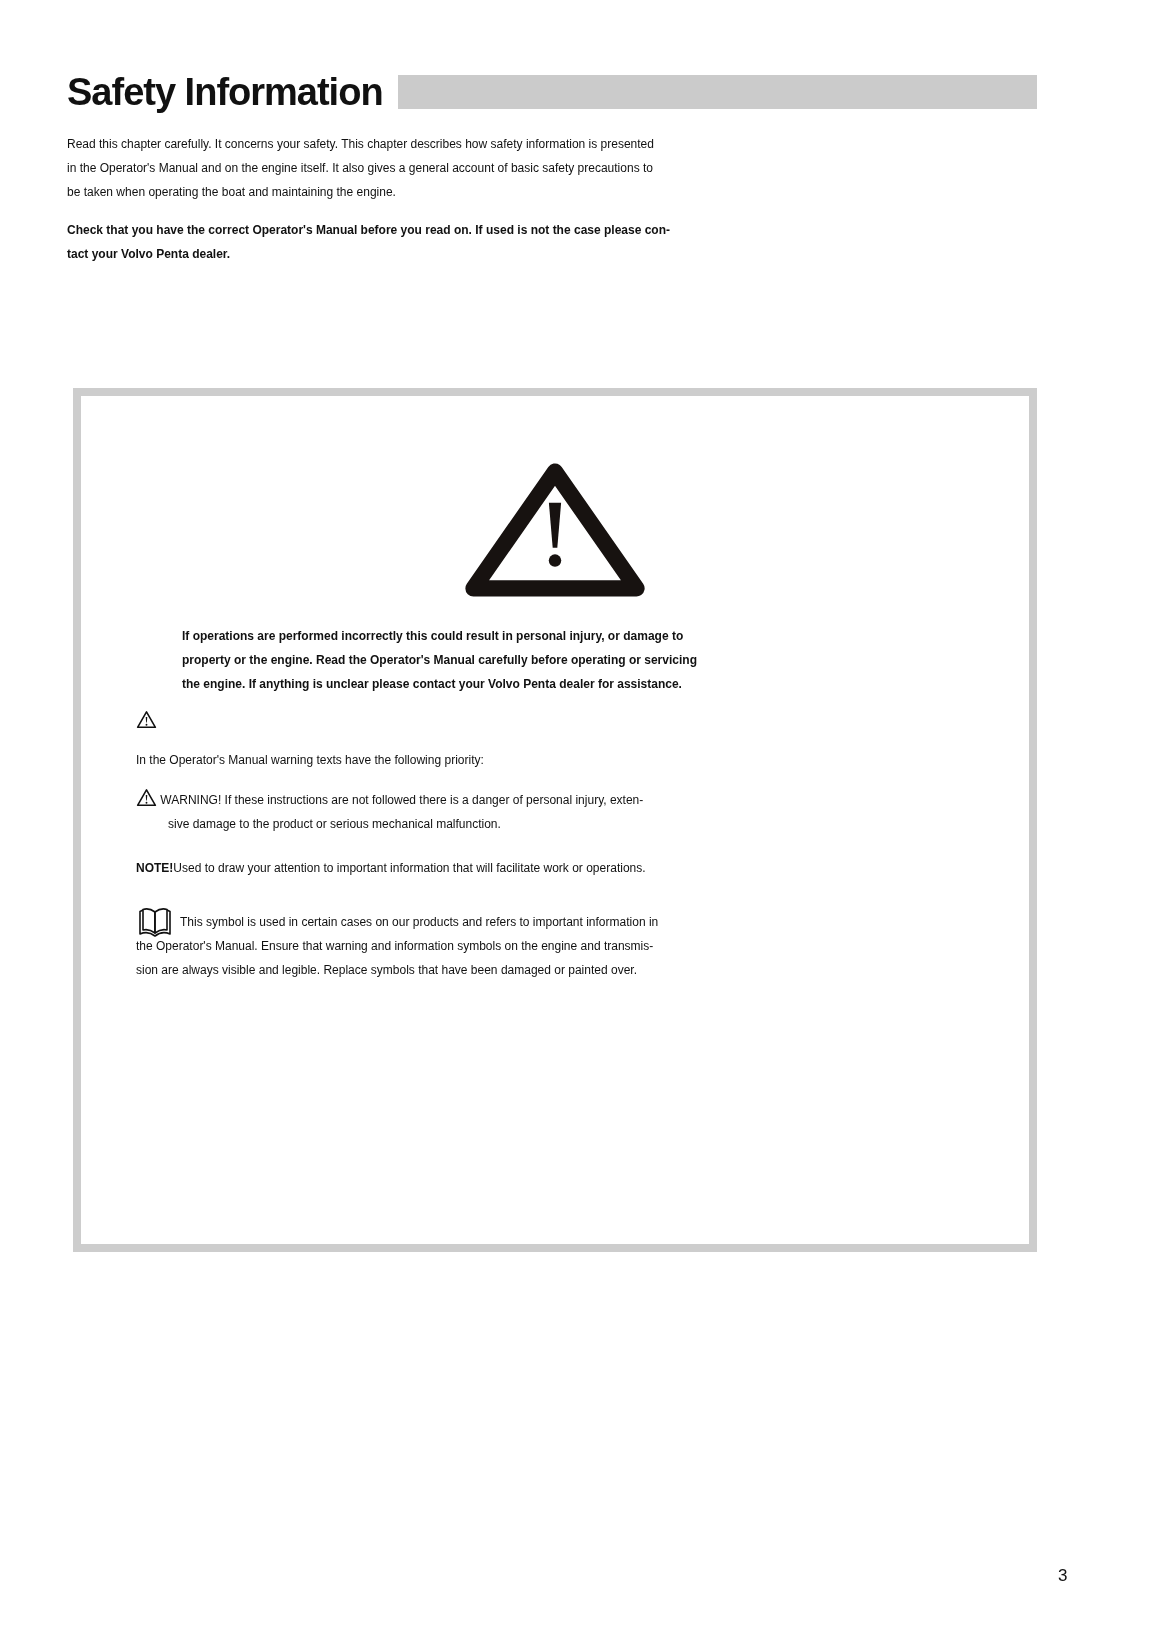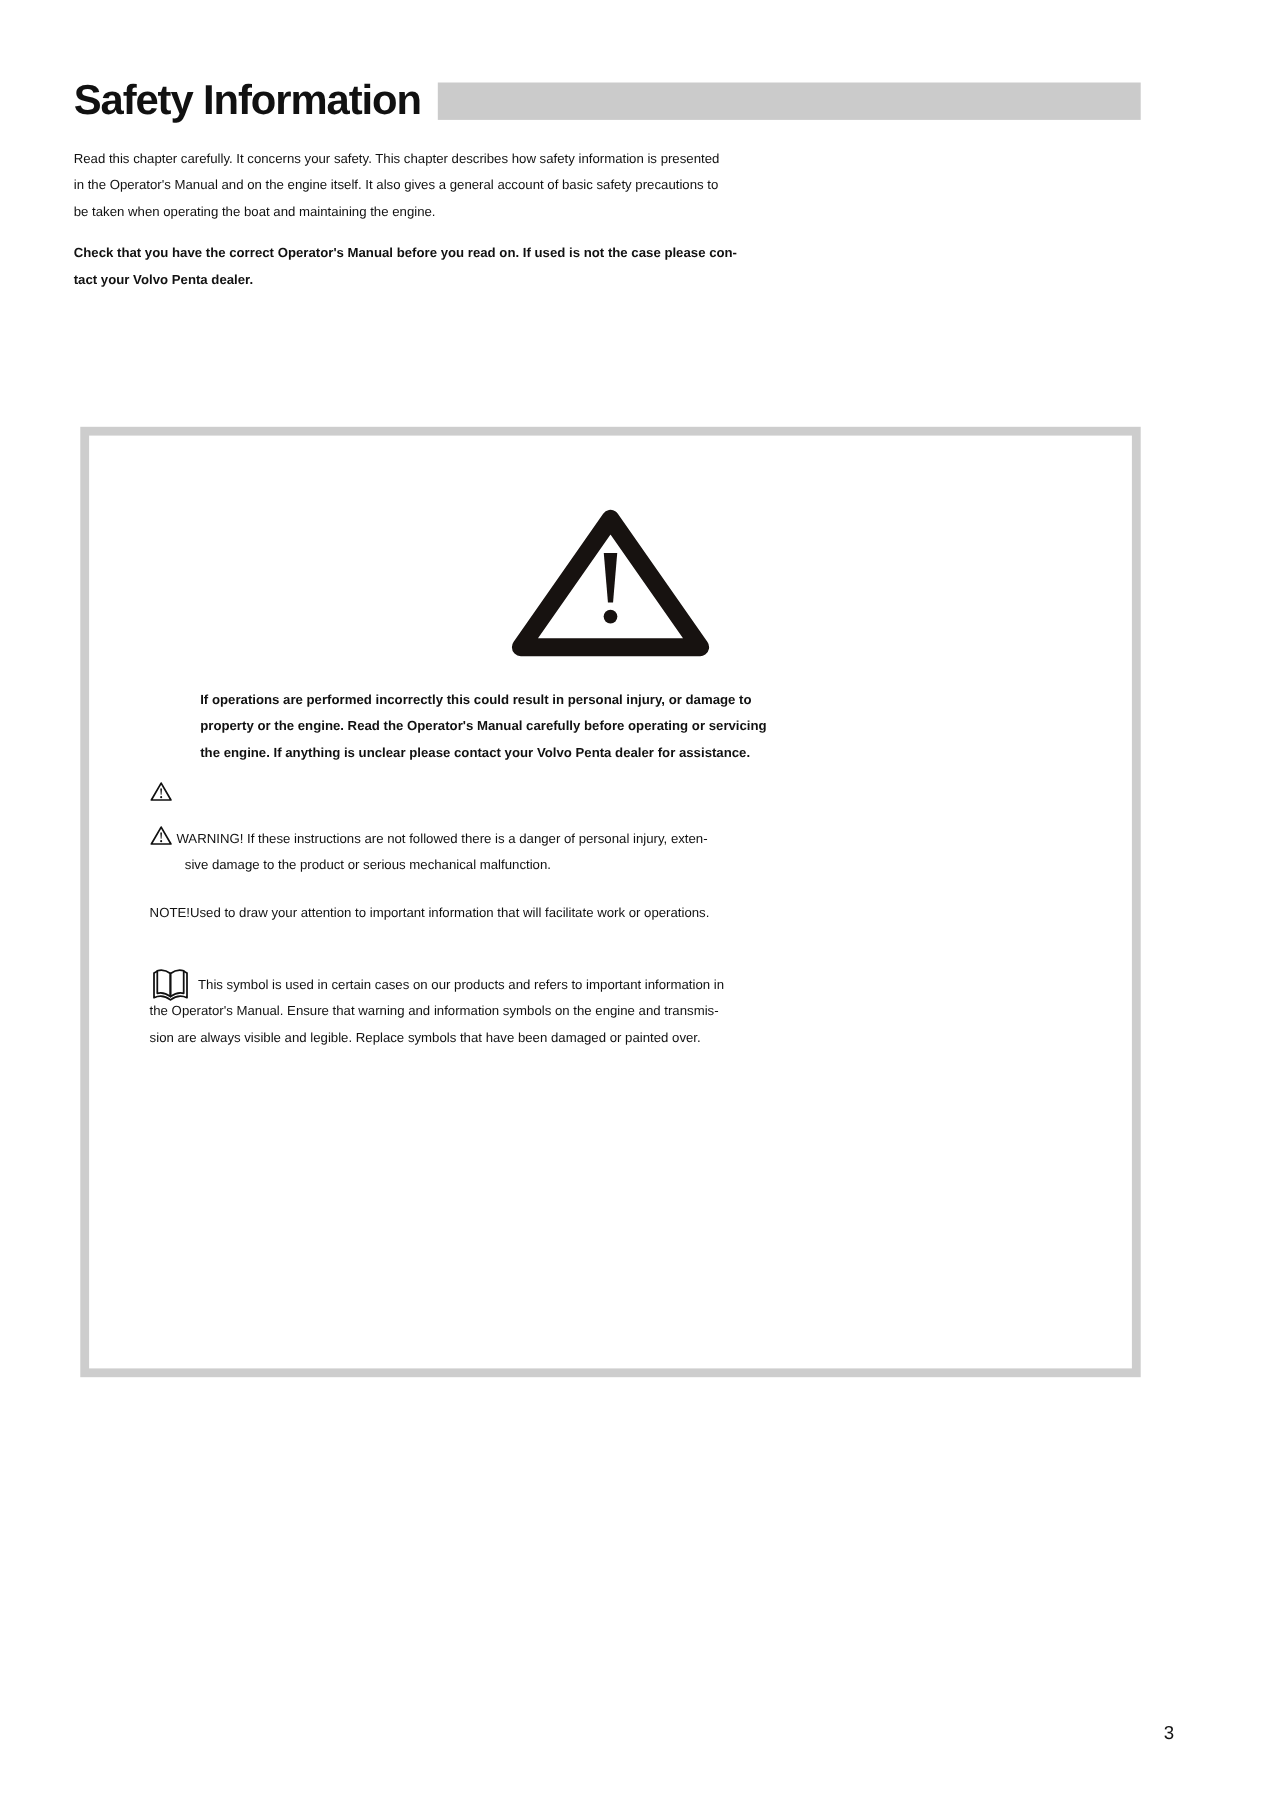--- a/index.html
+++ b/index.html
@@ -23,22 +23,22 @@
     width:948px;height:848px;border:8px solid #cdcdcd;background:#fff;
   }
   .big-triangle{display:block;margin:66px auto 0;}
   .box-text{padding:0 95px 0 55px;}
   .lead{margin-top:26px;font-weight:bold;margin-left:46px;}
   .symbol-note{margin-top:14px;}
   .priority{margin-top:14px;}
   .hang{margin-top:16px;padding-left:32px;text-indent:-32px;}
   .hang b{font-weight:normal;}
   .note-line{margin-top:20px;}
-  .note-line b{font-weight:normal;}
-  .book-para{margin-top:41px;position:relative;text-indent:44px;}
+  .note-line b{font-weight:bold;}
+  .book-para{margin-top:30px;position:relative;text-indent:44px;}
   .book-para .open-book-icon{position:absolute;left:0;top:-5px;}
   .small-tri{vertical-align:-3px;}
   .page-number{
     position:absolute;left:1058px;top:1566px;font-size:17px;line-height:20px;
     white-space:nowrap;
   }
 </style>
 </head>
 <body>
 
@@ -69,20 +69,21 @@
       <p class="lead">If operations are performed incorrectly this could result in personal injury, or damage to
 property or the engine. Read the Operator's Manual carefully before operating or servicing
 the engine. If anything is unclear please contact your Volvo Penta dealer for assistance.</p>
 
       <p class="symbol-note"><svg class="small-tri" width="21" height="19" viewBox="0 0 24 22">
             <path d="M12 2.2 L22.3 20 H1.7 Z" fill="none" stroke="#111" stroke-width="1.8" stroke-linejoin="round"></path>
             <path d="M11.1 8 h1.8 l-.5 6.5 h-.8 Z" fill="#111"></path>
             <circle cx="12" cy="17" r="1.1" fill="#111"></circle>
           </svg> </p>
 
+      <p class="priority">In the Operator's Manual warning texts have the following priority:</p>
 
       <p class="hang"><svg class="small-tri" width="21" height="19" viewBox="0 0 24 22">
             <path d="M12 2.2 L22.3 20 H1.7 Z" fill="none" stroke="#111" stroke-width="1.8" stroke-linejoin="round"></path>
             <path d="M11.1 8 h1.8 l-.5 6.5 h-.8 Z" fill="#111"></path>
             <circle cx="12" cy="17" r="1.1" fill="#111"></circle>
           </svg> <b>WARNING!</b> <span>If these instructions are not followed there is a danger of personal injury, exten-
 sive damage to the product or serious mechanical malfunction.</span></p>
 
 
       <p class="note-line"><b>NOTE!</b><span>Used to draw your attention to important information that will facilitate work or operations.</span></p>

